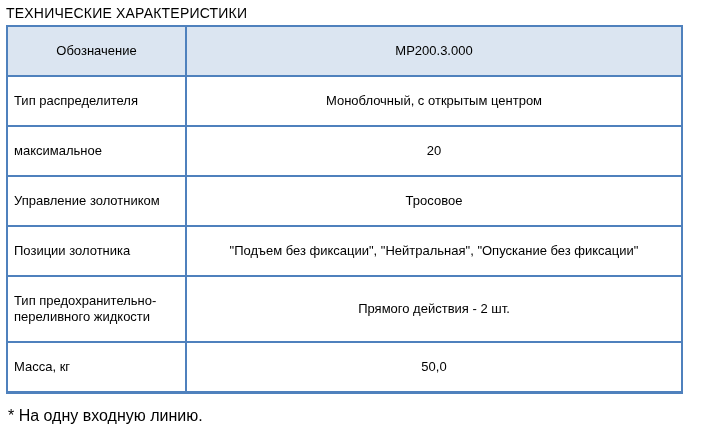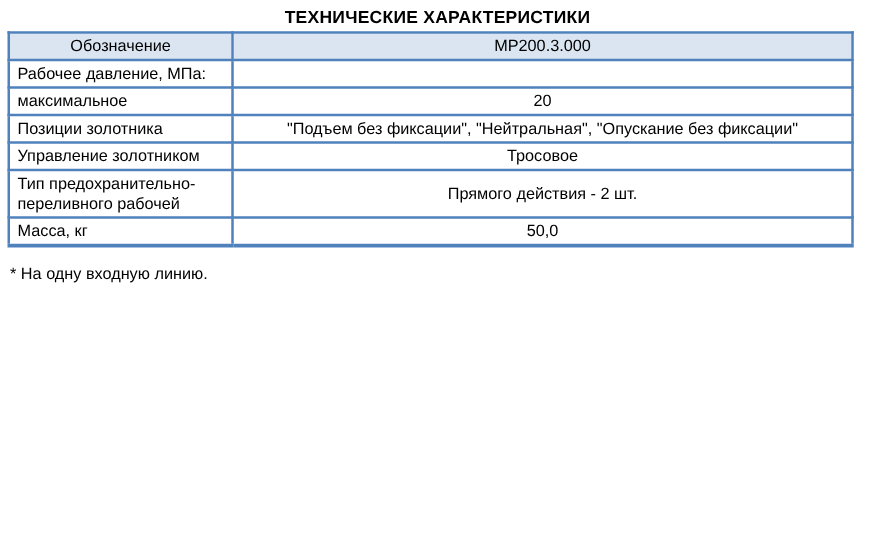--- a/index.html
+++ b/index.html
@@ -18,87 +18,86 @@
     width: 702px;
     height: 434px;
     font-family: "Liberation Sans", sans-serif;
     color: var(--text-color);
     overflow: hidden;
   }
   .page-title {
     width: 688px;
     margin: 0 0 0 6px;
     padding-top: 5px;
-    text-align: center;
     font-size: 14px;
-    font-weight: bold;
+    font-weight: normal;
     letter-spacing: 0.2px;
   }
   table.specs {
     border-collapse: collapse;
     table-layout: fixed;
     width: 677px;
     margin: 4px 0 0 6px;
     border: 2px solid var(--border-blue);
   }
   col.c-label { width: 179px; }
   table.specs td {
     border: 2px solid var(--border-blue);
     font-size: 13px;
     line-height: 16px;
-    padding: 2px 6px;
+    padding: 16px 6px;
     height: 22px;
     vertical-align: middle;
     overflow: hidden;
   }
   td.label-cell { text-align: left; }
   td.value-cell { text-align: center; }
   tr.header-row td {
     background: var(--header-fill);
     text-align: center;
   }
   tr:last-child td { border-bottom-width: 3px; }
   .footnote {
     margin: 13px 0 0 8px;
-    font-size: 13px;
+    font-size: 16px;
   }
 </style>
 </head>
 <body>
 
 <div class="page-title">ТЕХНИЧЕСКИЕ ХАРАКТЕРИСТИКИ</div>
 
 <table class="specs">
   <colgroup>
     <col class="c-label">
     <col class="c-value">
   </colgroup>
   <tbody>
       <tr class="header-row">
         <td class="label-cell">Обозначение</td>
         <td class="value-cell">МР200.3.000</td>
       </tr>
       <tr>
-        <td class="label-cell">Рабочее давление, МПа:</td>
-        <td class="value-cell"></td>
+        <td class="label-cell">Тип распределителя</td>
+        <td class="value-cell">Моноблочный, с открытым центром</td>
       </tr>
       <tr>
         <td class="label-cell">максимальное</td>
         <td class="value-cell">20</td>
       </tr>
       <tr>
+        <td class="label-cell">Управление золотником</td>
+        <td class="value-cell">Тросовое</td>
+      </tr>
+      <tr>
         <td class="label-cell">Позиции золотника</td>
         <td class="value-cell">"Подъем без фиксации", "Нейтральная", "Опускание без фиксации"</td>
       </tr>
       <tr>
-        <td class="label-cell">Управление золотником</td>
-        <td class="value-cell">Тросовое</td>
-      </tr>
-      <tr>
-        <td class="label-cell">Тип предохранительно-переливного рабочей</td>
+        <td class="label-cell">Тип предохранительно-переливного жидкости</td>
         <td class="value-cell">Прямого действия - 2 шт.</td>
       </tr>
       <tr>
         <td class="label-cell">Масса, кг</td>
         <td class="value-cell">50,0</td>
       </tr>
     </tbody>
 </table>
 
 <div class="footnote">* На одну входную линию.</div>

